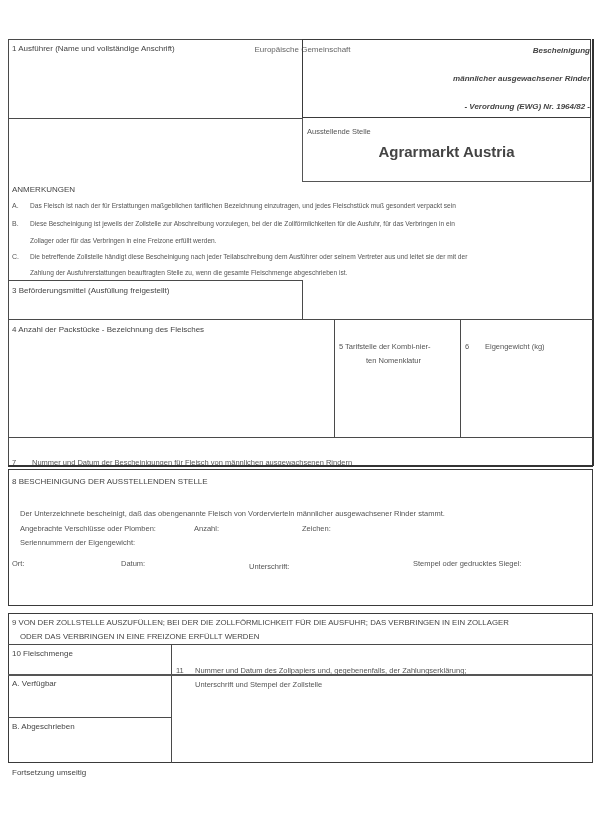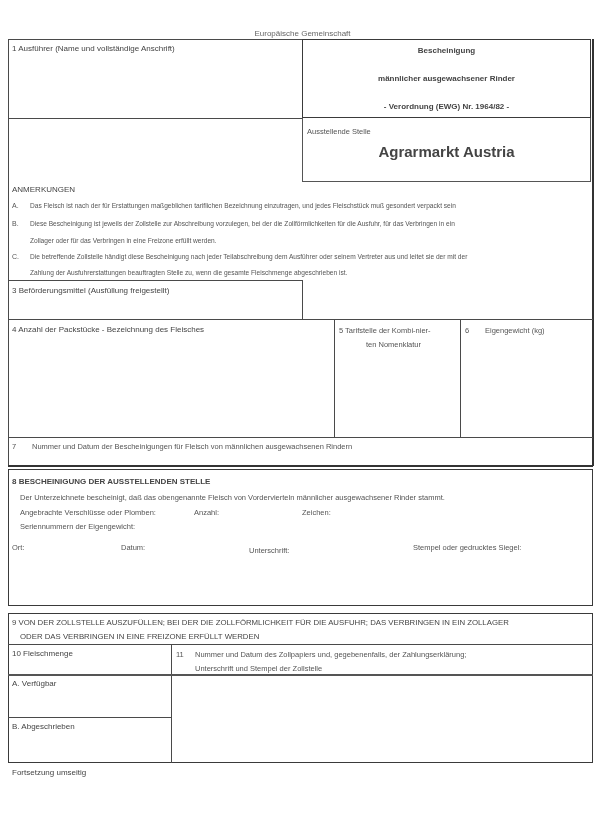--- a/index.html
+++ b/index.html
@@ -1,26 +1,26 @@
 <!DOCTYPE html>
 <html><head>
 <meta charset="utf-8">
 <style>
   html, body { margin: 0; padding: 0; background: #ffffff; }
   body { width: 605px; height: 819px; position: relative; overflow: hidden;
          font-family: "Liberation Sans", sans-serif; color: #3a3a3a; }
   .abs { position: absolute; }
   .line { position: absolute; background: #4a4a4a; }
-  .txt { position: absolute; font-size: 7.5px; color: #555; white-space: nowrap; }
+  .txt { position: absolute; font-size: 7.5px; color: #555; white-space: nowrap; margin-top: 16px; }
   .lbl { position: absolute; font-size: 8px; color: #444; white-space: nowrap; }
   .hdr { font-size: 8px; color: #666; left: 0; width: 605px; top: 29px; text-align: center; }
   .titlebox { position: absolute; left: 302px; top: 39px; width: 289px; height: 79px;
               border: 1.5px solid #3a3a3a; box-sizing: border-box; }
-  .titlebox .t { position: absolute; left: 0; width: 100%; text-align: center;
-                 font-size: 8px; font-weight: bold; color: #444; }
+  .titlebox .t { position: absolute; left: 0; width: 100%; text-align: right;
+                 font-size: 8px; font-weight: bold; color: #444; font-style: italic; }
   .issuer { position: absolute; left: 302px; top: 118px; width: 289px; height: 64px;
             border: 1px solid #555; border-top: none; box-sizing: border-box; }
   .issuer .small { position: absolute; left: 4px; top: 9px; font-size: 7.5px; color: #555; }
   .issuer .big { position: absolute; left: 0; width: 100%; text-align: center; top: 25px;
                  font-size: 15px; font-weight: bold; color: #444; }
   .note-letter { position: absolute; font-size: 7px; color: #555; }
   .note-text { position: absolute; font-size: 6.6px; color: #555; white-space: nowrap; }
 </style>
 </head>
 <body>
@@ -80,21 +80,21 @@
 <div class="txt" style="left:465px;top:326px;">6</div>
 <div class="txt" style="left:485px;top:326px;">Eigengewicht (kg)</div>
 
 <div class="line" style="left:8px;top:437px;width:585px;height:1px;"></div>
 <div class="abs" style="left:9px;top:438px;width:583px;height:27px;"></div>
 <div class="txt" style="left:12px;top:442px;">7</div>
 <div class="txt" style="left:32px;top:442px;">Nummer und Datum der Bescheinigungen für Fleisch von männlichen ausgewachsenen Rindern</div>
 <div class="line" style="left:8px;top:465px;width:585px;height:1.5px;background:#333;"></div>
 
 <div class="abs" style="left:8px;top:469px;width:585px;height:137px;border:1.5px solid #3a3a3a;box-sizing:border-box;"></div>
-<div class="lbl" style="left:12px;top:477px;font-weight:bold;">8 BESCHEINIGUNG DER AUSSTELLENDEN STELLE</div>
+<div class="lbl" style="left:12px;top:477px;">8 BESCHEINIGUNG DER AUSSTELLENDEN STELLE</div>
 <div class="txt" style="left:20px;top:493px;">Der Unterzeichnete bescheinigt, daß das obengenannte Fleisch von Vordervierteln männlicher ausgewachsener Rinder stammt.</div>
 <div class="txt" style="left:20px;top:508px;">Angebrachte Verschlüsse oder Plomben:</div>
 <div class="txt" style="left:194px;top:508px;">Anzahl:</div>
 <div class="txt" style="left:302px;top:508px;">Zeichen:</div>
 <div class="txt" style="left:20px;top:522px;">Seriennummern der Eigengewicht:</div>
 <div class="txt" style="left:12px;top:543px;">Ort:</div>
 <div class="txt" style="left:121px;top:543px;">Datum:</div>
 <div class="txt" style="left:249px;top:546px;">Unterschrift:</div>
 <div class="txt" style="left:413px;top:543px;text-align:right;">Stempel oder gedrucktes Siegel:</div>
 

